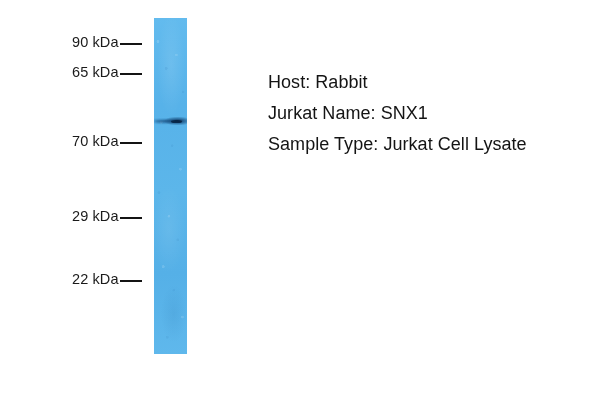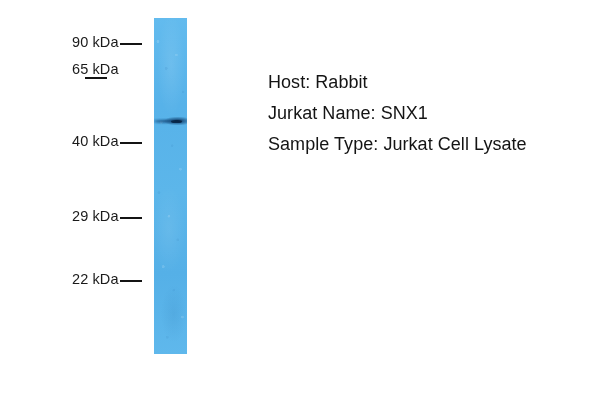--- a/index.html
+++ b/index.html
@@ -143,27 +143,27 @@
 </head>
 <body>
 
 <div id="figure">
 
   <div class="marker" style="left:72px; top:32px;">
     <span class="marker-label">90 kDa</span>
     <span class="marker-tick"></span>
   </div>
 
-  <div class="marker" style="left:72px; top:62px;flex-direction:column;">
+  <div class="marker" style="left:72px; top:62px;">
     <span class="marker-label">65 kDa</span>
     <span class="marker-tick"></span>
   </div>
 
   <div class="marker" style="left:72px; top:131px;">
-    <span class="marker-label">40 kDa</span>
+    <span class="marker-label">70 kDa</span>
     <span class="marker-tick"></span>
   </div>
 
   <div class="marker" style="left:72px; top:206px;">
     <span class="marker-label">29 kDa</span>
     <span class="marker-tick"></span>
   </div>
 
   <div class="marker" style="left:72px; top:269px;">
     <span class="marker-label">22 kDa</span>

